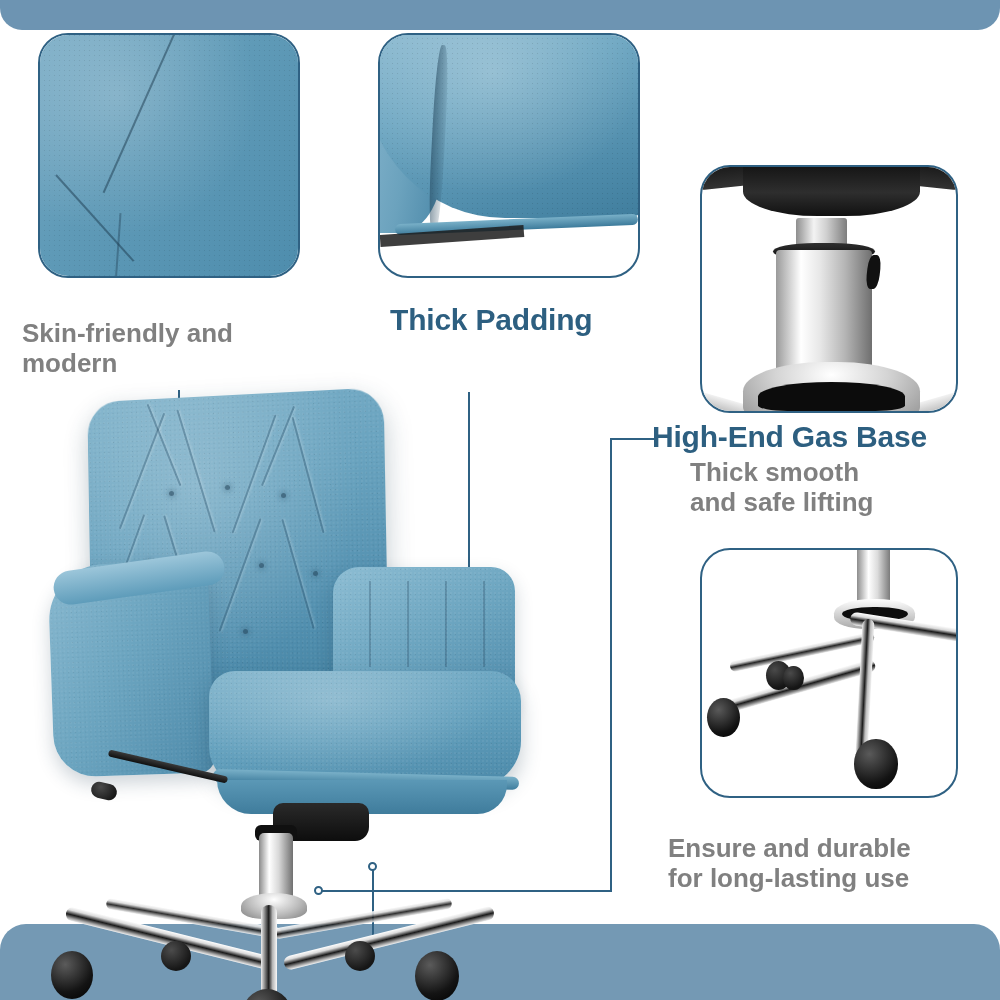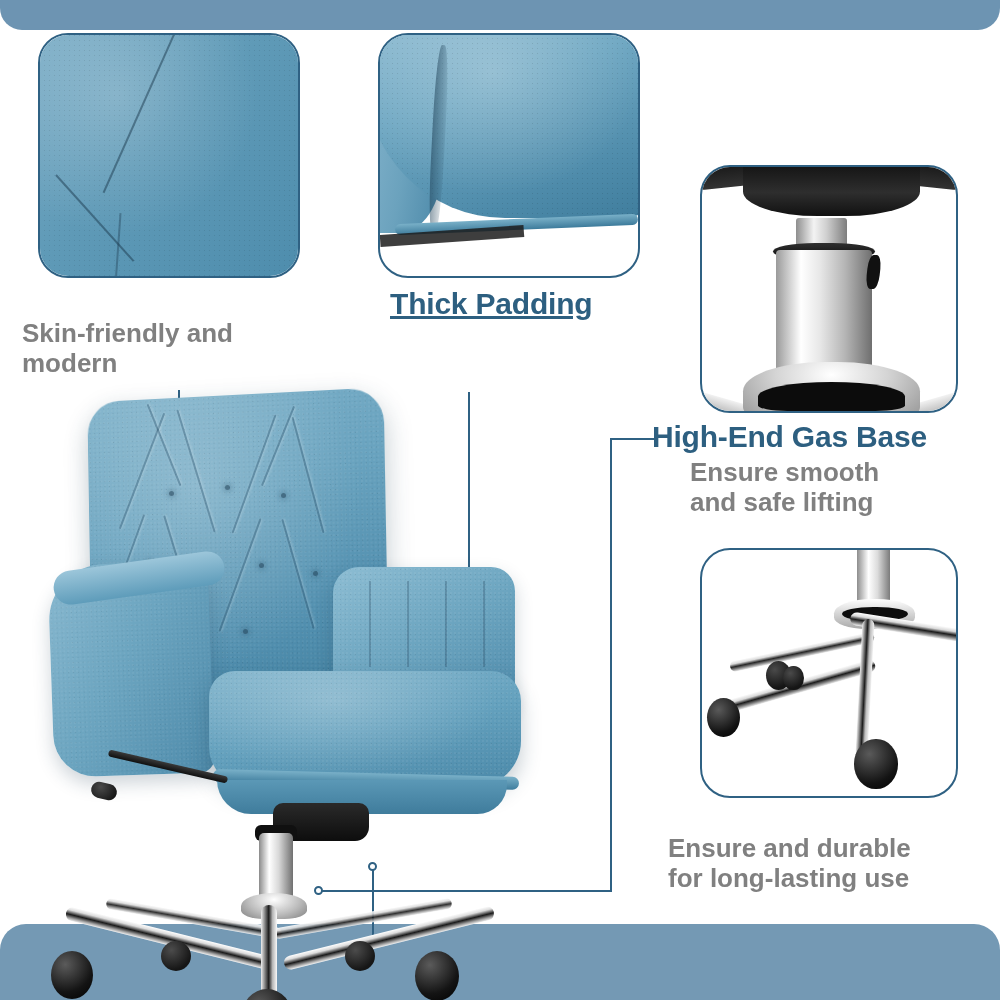--- a/index.html
+++ b/index.html
@@ -244,21 +244,21 @@
     font-size:26px;
     font-weight:700;
     line-height:1.16;
     text-align:left;
     white-space:pre-line;
   }
 
   #t-fabric  { left:24px;  top:287px; }
   #d-fabric  { left:22px;  top:318px; width:300px; }
 
-  #t-padding { left:390px; top:287px;text-decoration:underline; }
+  #t-padding { left:390px; top:303px; }
   #d-padding { left:332px; top:318px; width:340px; }
 
   #t-gaslift { left:652px; top:420px; }
   #d-gaslift { left:690px; top:457px; width:290px; }
 
   #t-base    { left:737px; top:798px; }
   #d-base    { left:668px; top:833px; width:330px; }
 
   
   .conn{ position:absolute; background:#2f6183; }
@@ -577,19 +577,19 @@
     <div class="wheel w3"></div>
     <div class="wheel w2"></div>
   </div>
 
   <div class="feat-desc" id="d-fabric">Skin-friendly and
 modern</div>
 
   <div class="feat-title" id="t-padding">Thick Padding</div>
 
   <div class="feat-title" id="t-gaslift">High-End Gas Base</div>
-  <div class="feat-desc" id="d-gaslift">Ensure smooth
+  <div class="feat-desc" id="d-gaslift">Thick smooth
 and safe lifting</div>
 
   <div class="feat-desc" id="d-base">Ensure and durable
 for long-lasting use</div>
 
 </div>
 
 </body></html>

